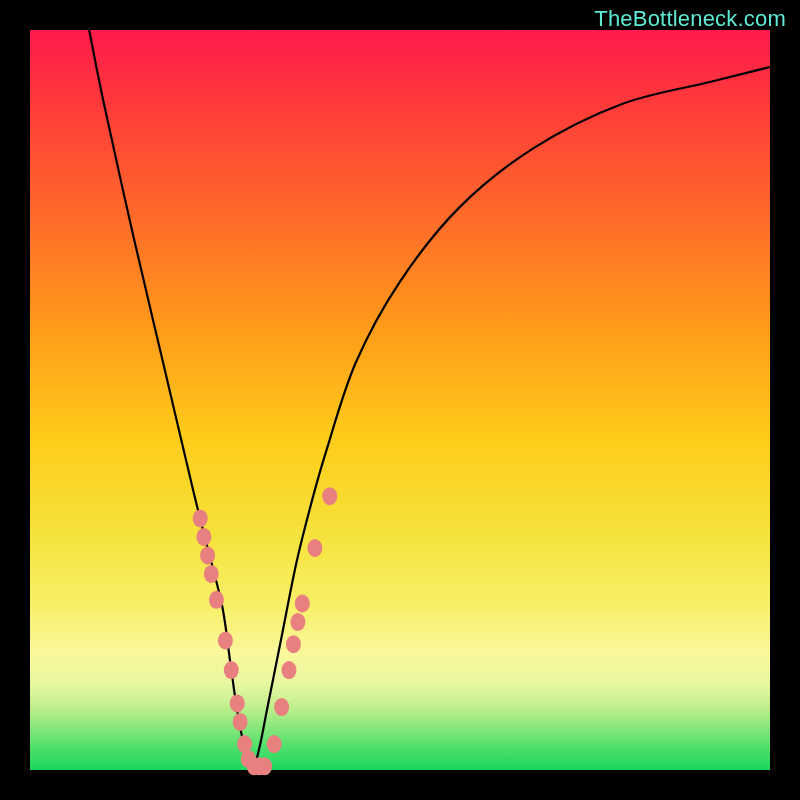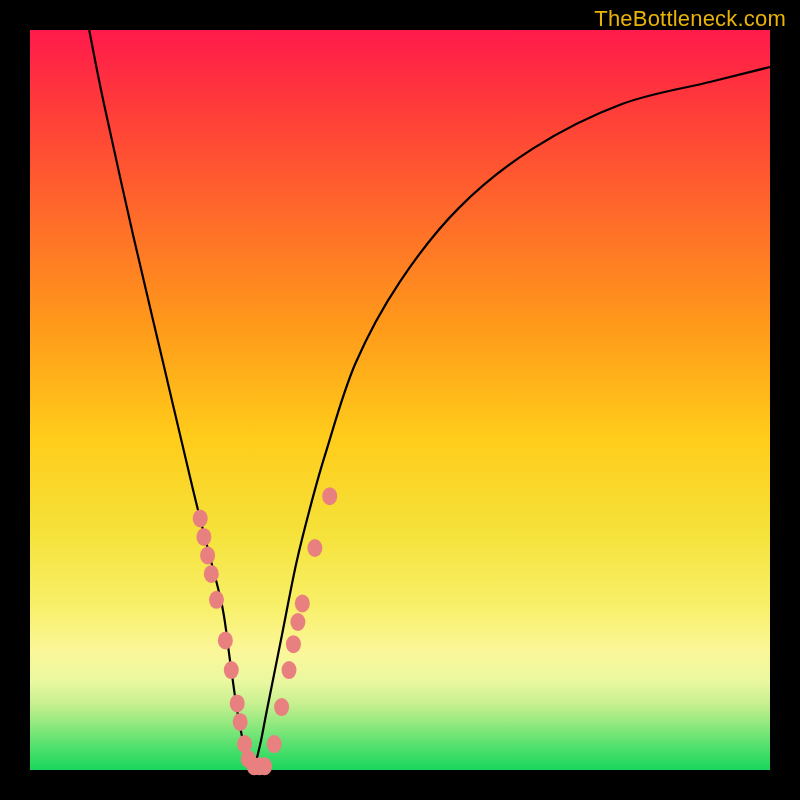--- a/index.html
+++ b/index.html
@@ -38,21 +38,21 @@
       #c8f090 91%,
       #8de87d 94%,
       #4ee06c 97%,
       #1ad65c 100%
     );
   }
   .watermark {
     position: absolute;
     top: 6px;
     right: 14px;
-    color: #eab308;
+    color: #5eead4;
     font-size: 22px;
     font-weight: 400;
     letter-spacing: 0.2px;
     font-family: Arial, sans-serif;
   }
   svg.curve {
     position: absolute;
     left: 0;
     top: 0;
     width: 740px;

